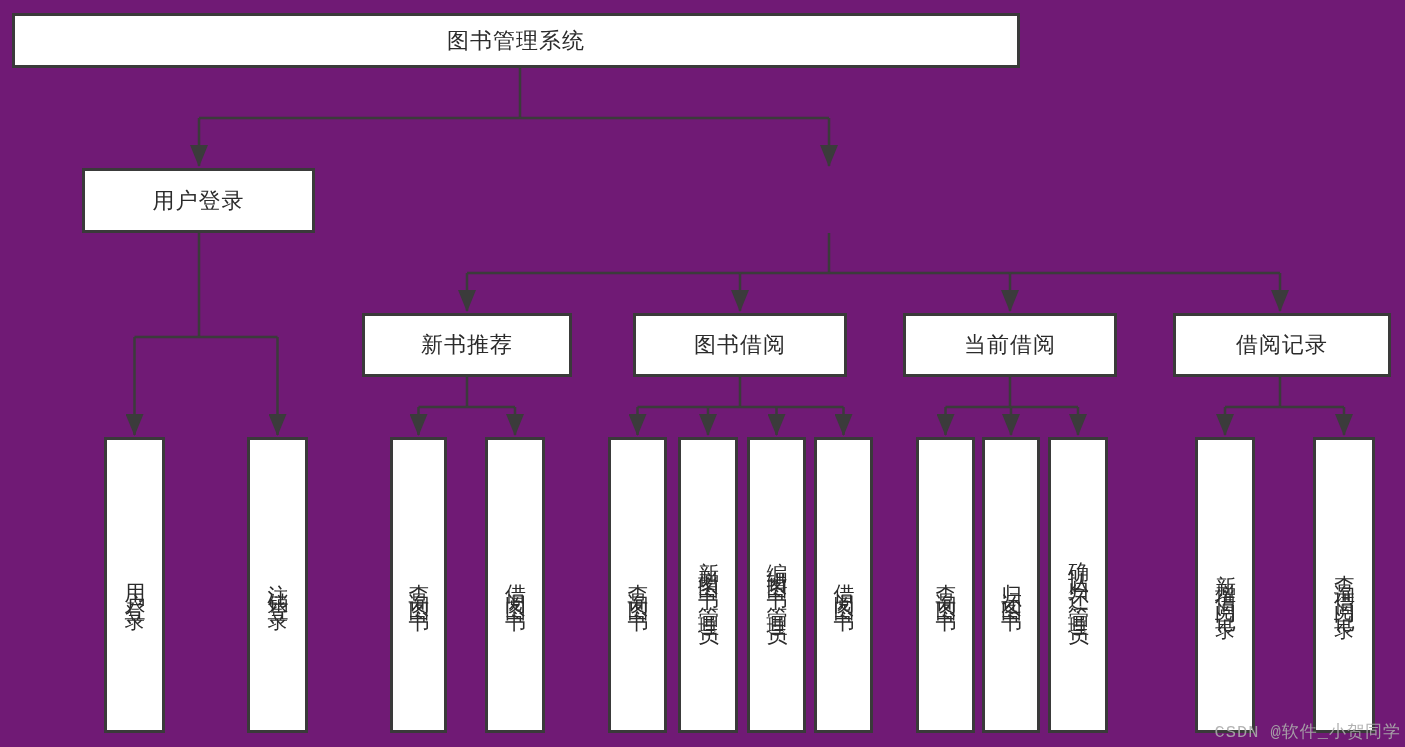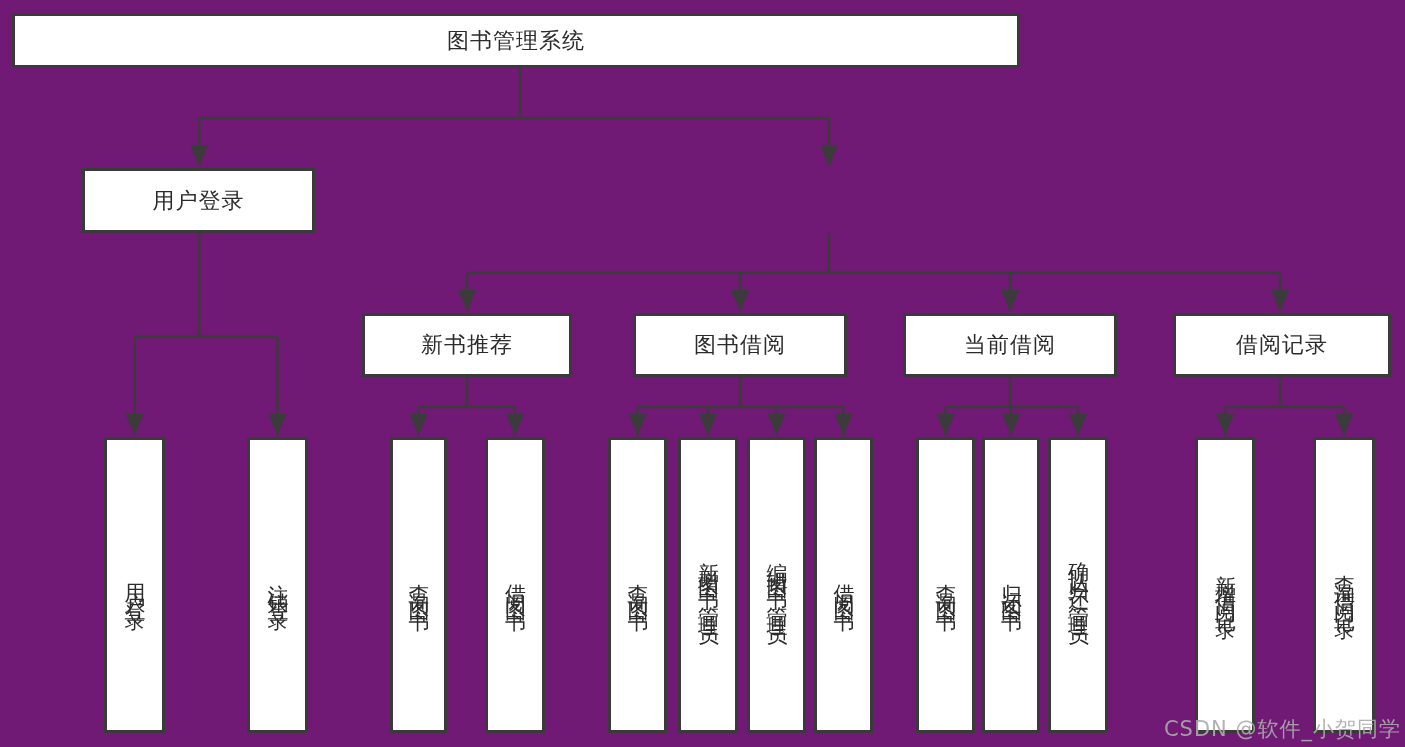--- a/index.html
+++ b/index.html
@@ -12,22 +12,22 @@
     position:absolute;box-sizing:border-box;background:#fff;
     border:3px solid #3a3a3a;display:flex;align-items:center;justify-content:center;
     color:#2b2b2b;
   }
   .box.h .label{font-size:22px;letter-spacing:1px;white-space:nowrap;}
   .box.v .label{
     writing-mode:vertical-rl;font-size:21px;line-height:1;
     letter-spacing:9px;white-space:nowrap;
   }
   .watermark{
-    position:absolute;right:4px;bottom:4px;font-size:21px;
-    color:#ababab;letter-spacing:1px;opacity:.9;white-space:nowrap;
+    position:absolute;right:4px;bottom:4px;font-size:17px;
+    color:#ababab;letter-spacing:1px;opacity:.9;white-space:nowrap;font-family:Liberation Mono, monospace;
   }
 </style>
 </head>
 <body>
 
 <div class="canvas">
 
   <svg class="wires" viewBox="0 0 1405 747" xmlns="http://www.w3.org/2000/svg">
     <defs>
       <marker id="arrow" viewBox="0 0 22 18" refX="21" refY="9" markerWidth="22" markerHeight="18" markerUnits="userSpaceOnUse" orient="auto">

